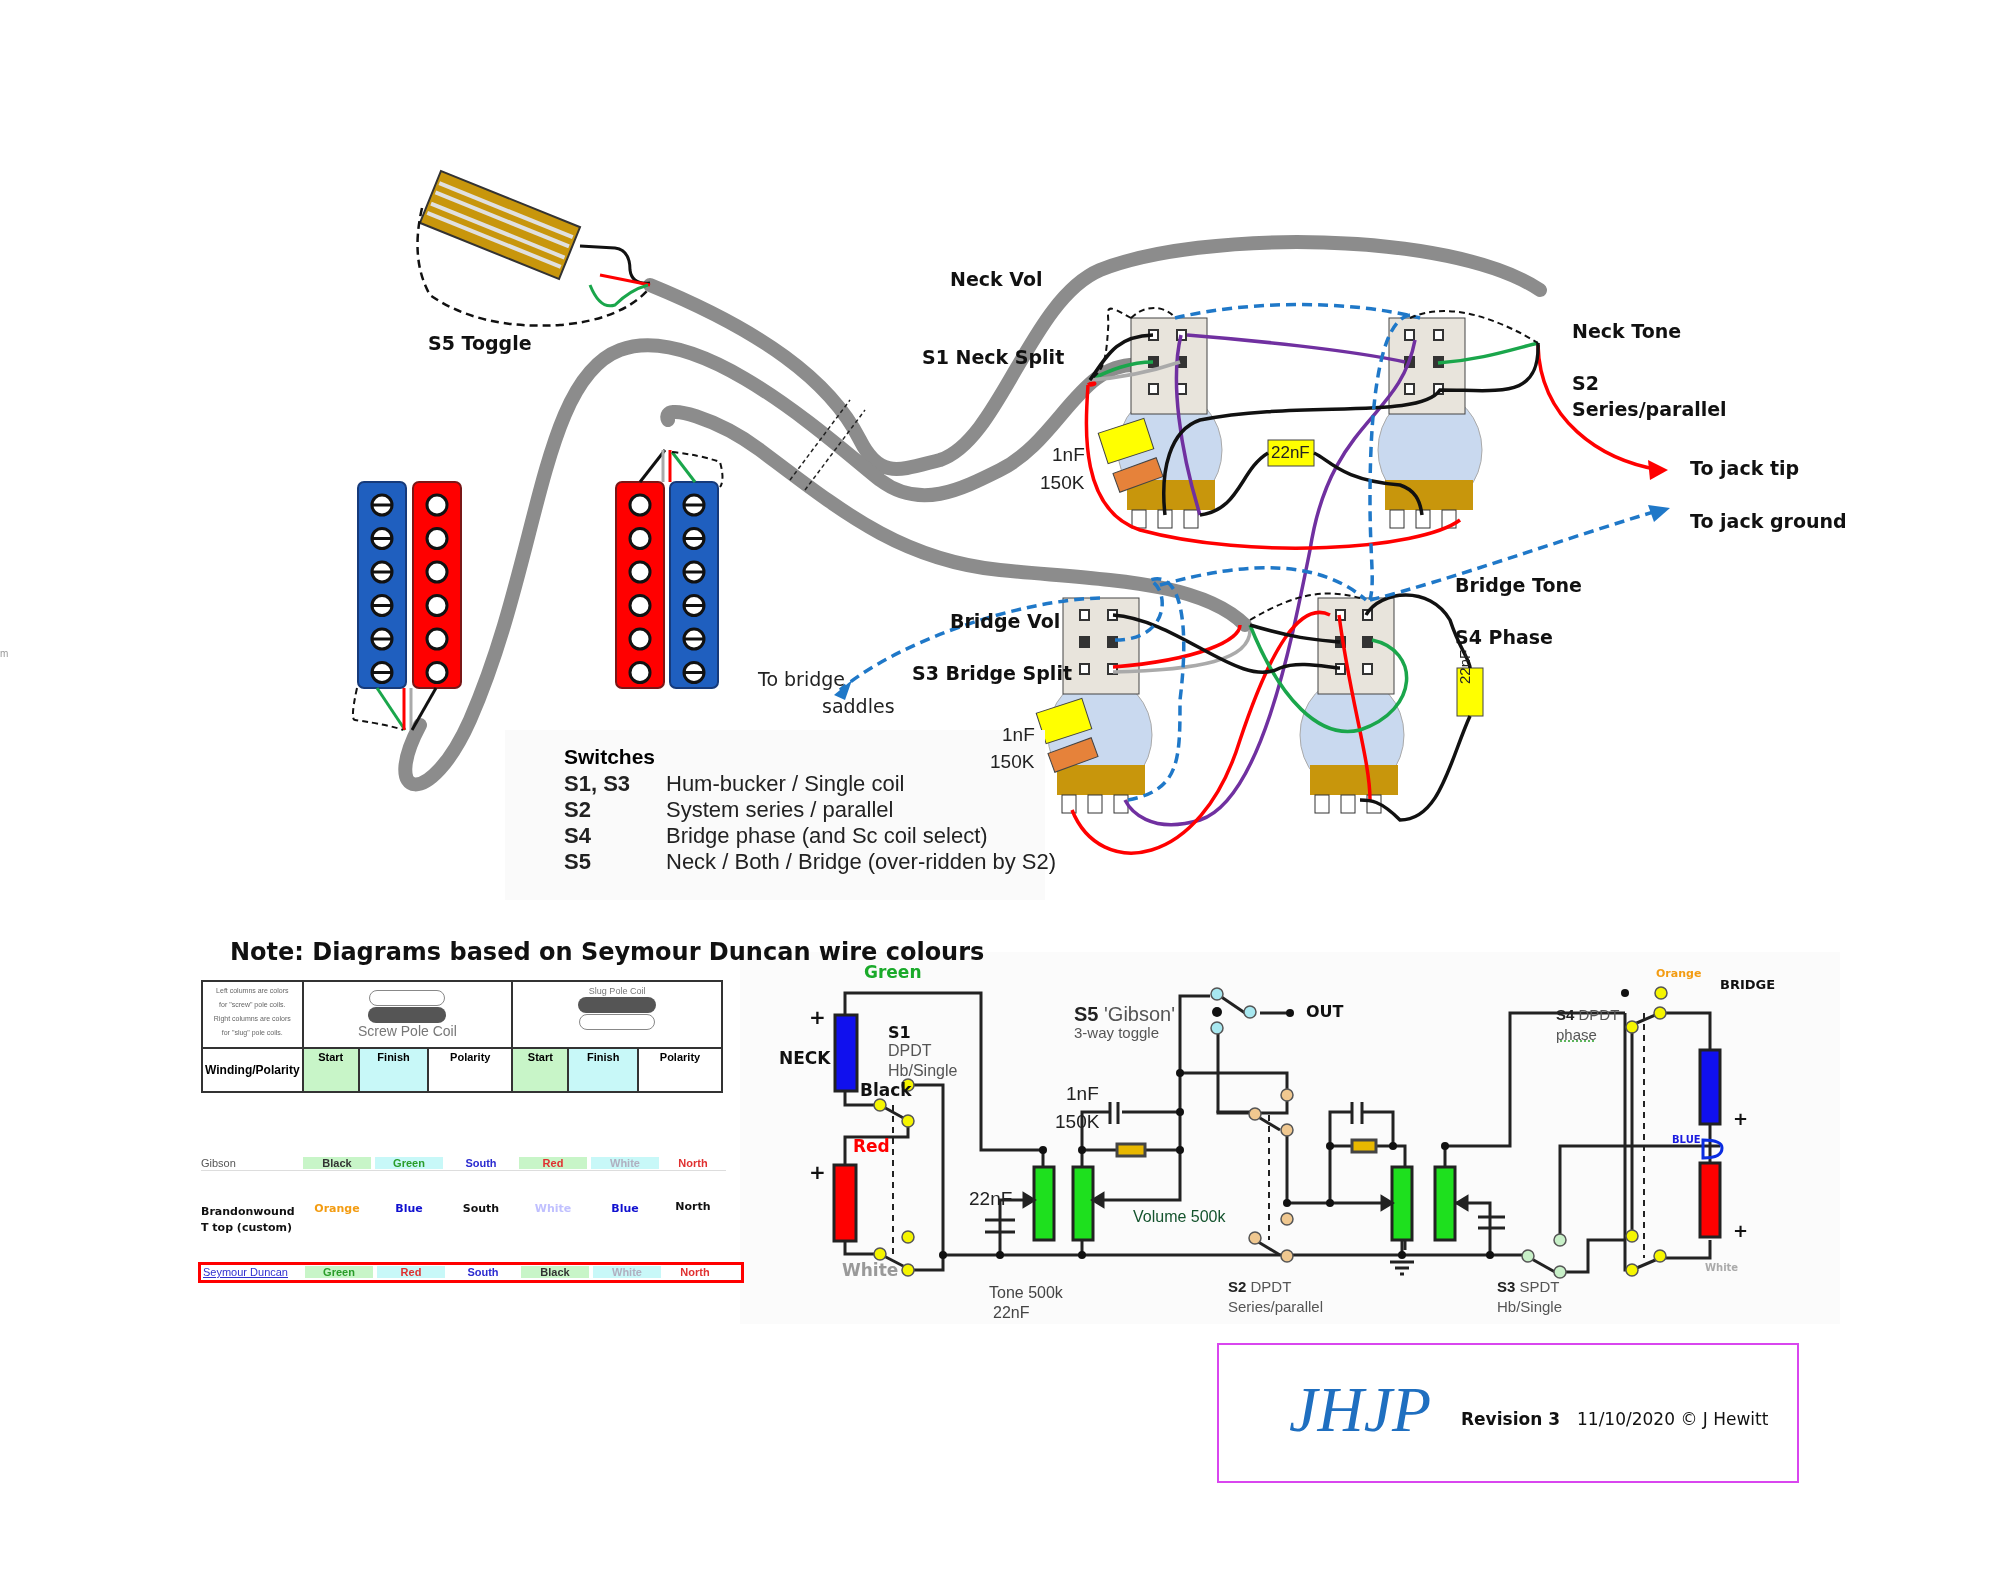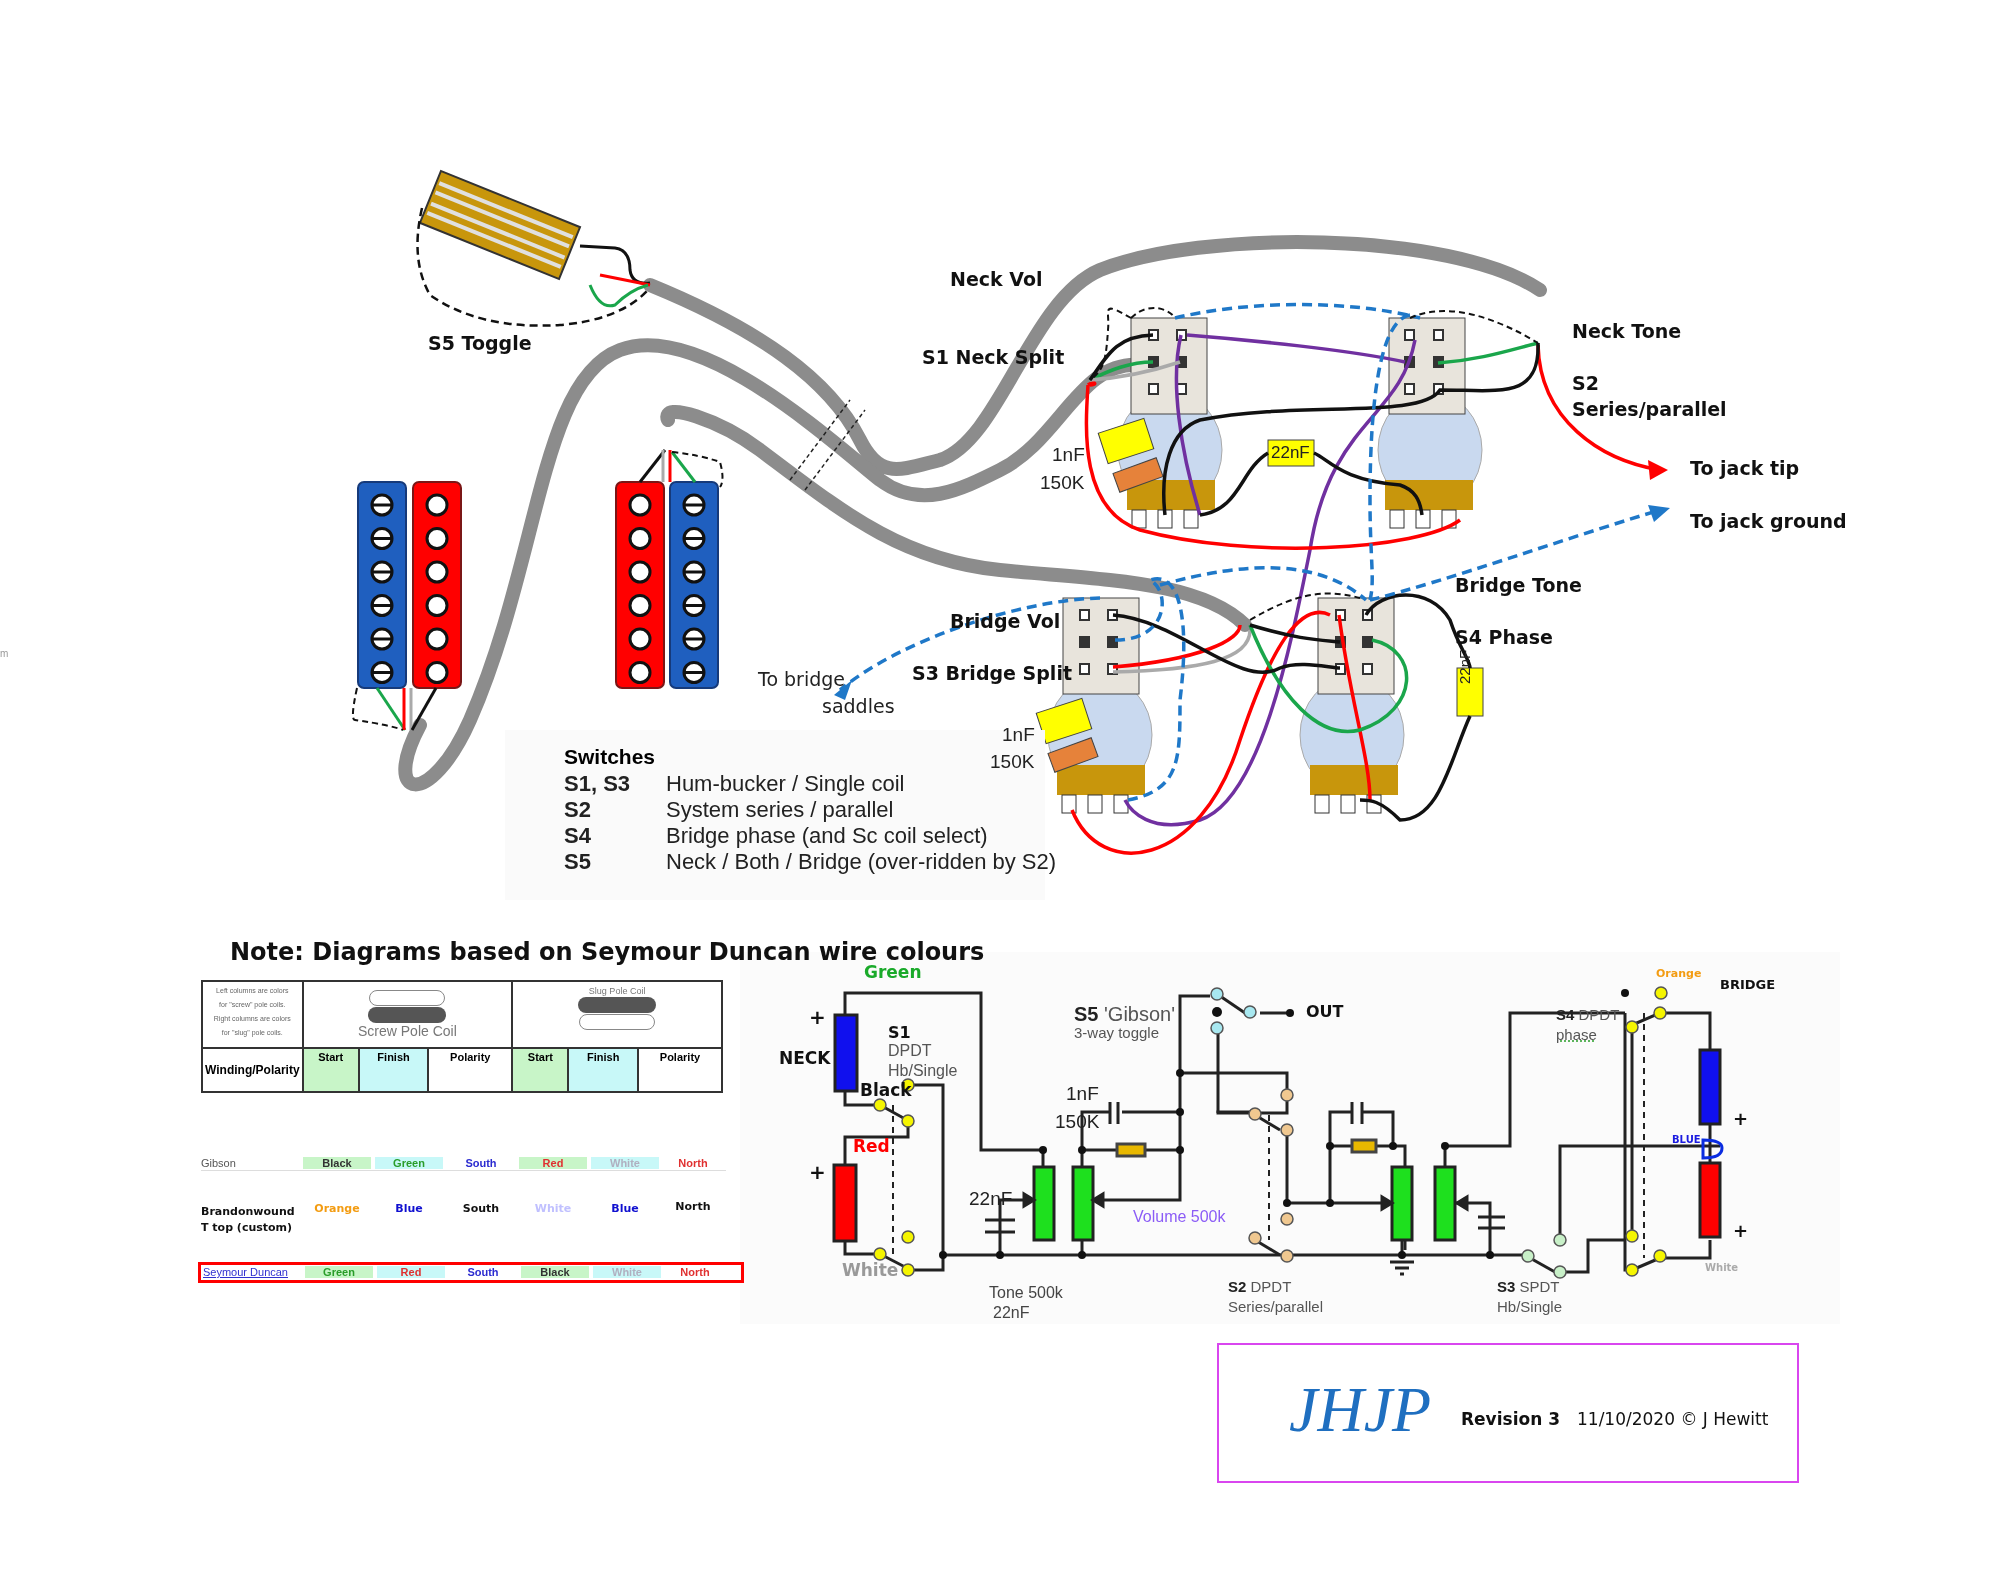--- a/index.html
+++ b/index.html
@@ -465,21 +465,21 @@
 <div class="lbl" style="left:888px;top:1023px;font-size:16px;">S1</div>
 <div class="ar" style="left:888px;top:1042px;font-size:16px;color:#555;">DPDT</div>
 <div class="ar" style="left:888px;top:1062px;font-size:16px;color:#555;">Hb/Single</div>
 <div class="lbl" style="left:860px;top:1080px;font-size:17px;">Black</div>
 <div class="lbl" style="left:853px;top:1136px;font-size:17px;color:#ff0000;">Red</div>
 <div class="lbl" style="left:809px;top:1160px;font-size:20px;">+</div>
 <div class="lbl" style="left:842px;top:1260px;font-size:17px;color:#999;">White</div>
 <div class="ar" style="left:969px;top:1188px;font-size:19px;">22nF</div>
 <div class="ar" style="left:1066px;top:1083px;font-size:19px;">1nF</div>
 <div class="ar" style="left:1055px;top:1111px;font-size:19px;">150K</div>
-<div class="ar" style="left:1133px;top:1208px;font-size:16px;color:#8b5cf6;">Volume 500k</div>
+<div class="ar" style="left:1133px;top:1208px;font-size:16px;color:#14532d;">Volume 500k</div>
 <div class="ar" style="left:989px;top:1284px;font-size:16px;color:#444;">Tone 500k</div>
 <div class="ar" style="left:993px;top:1304px;font-size:16px;color:#444;">22nF</div>
 <div class="ar" style="left:1074px;top:1003px;font-size:20px;color:#555;"><b style="color:#222;">S5</b> <span>'Gibson'</span></div>
 <div class="ar" style="left:1074px;top:1024px;font-size:15px;color:#555;">3-way toggle</div>
 <div class="lbl" style="left:1306px;top:1002px;font-size:16px;">OUT</div>
 <div class="ar" style="left:1228px;top:1278px;font-size:15px;color:#555;"><b style="color:#222;">S2</b> <span>DPDT</span></div>
 <div class="ar" style="left:1228px;top:1298px;font-size:15px;color:#555;">Series/parallel</div>
 <div class="ar" style="left:1497px;top:1278px;font-size:15px;color:#555;"><b style="color:#222;">S3</b> <span>SPDT</span></div>
 <div class="ar" style="left:1497px;top:1298px;font-size:15px;color:#555;">Hb/Single</div>
 <div class="ar" style="left:1556px;top:1006px;font-size:15px;color:#555;"><b style="color:#222;">S4</b> <span>DPDT</span></div>

